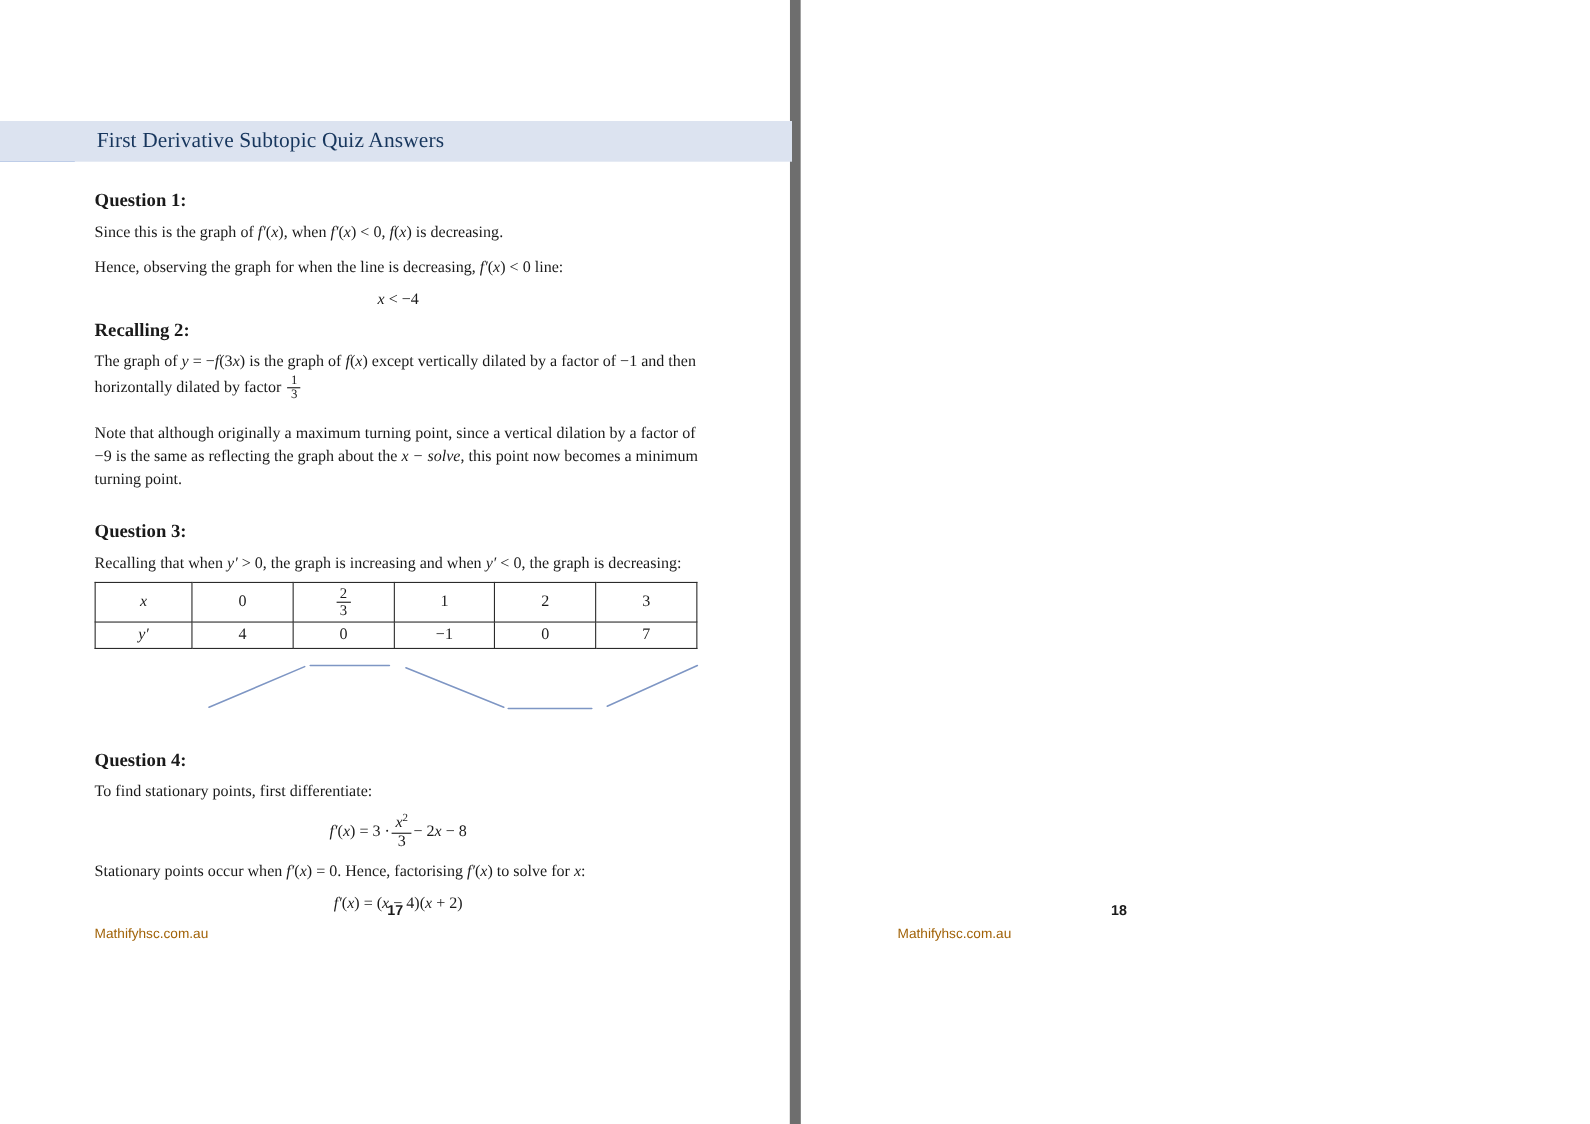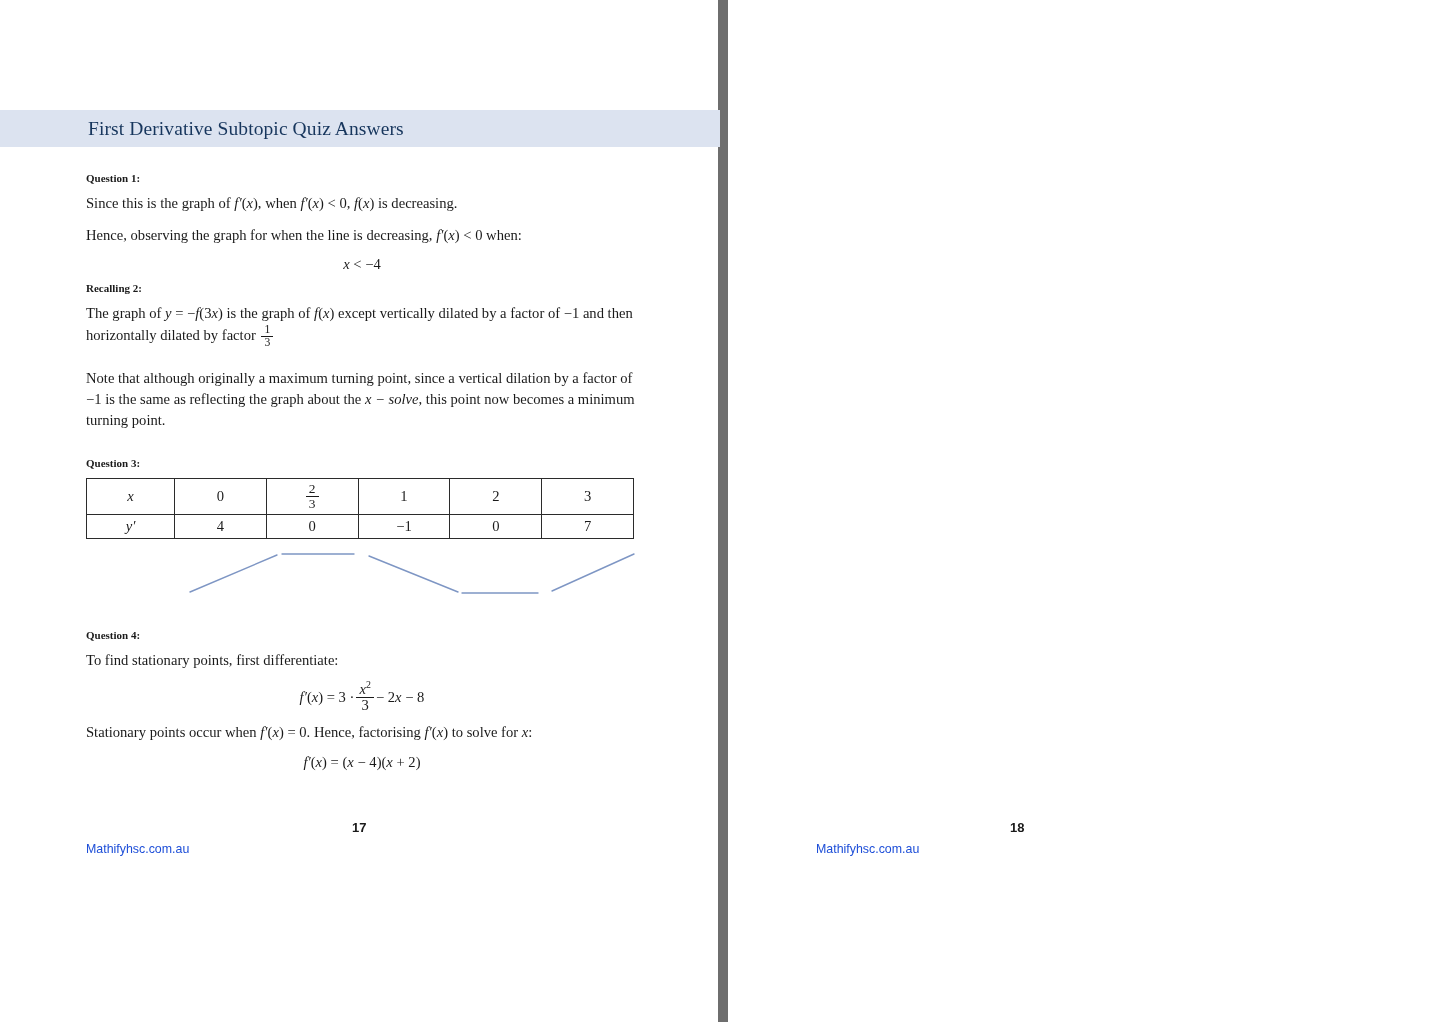--- a/index.html
+++ b/index.html
@@ -30,21 +30,21 @@
   .title-text {
     position:absolute; left:88px; top:110px; height:37px;
     display:flex; align-items:center;
     font-size:19.5px; color:#17365d; letter-spacing:.1px;
     font-family:"Liberation Serif", serif;
   }
 
   
   .body-left  { position:absolute; left:86px; top:172px; width:552px; }
 
-  .qhead { font-weight:bold; font-size:11px; margin:0 0 9px 0; }
+  .qhead { font-weight:bold; font-size:17px; margin:0 0 9px 0; }
   p.t { font-size:14.6px; margin:0 0 11px 0; line-height:1.42; text-align:left; }
   p.tight { margin-bottom:4px; }
   .eq  { font-size:14.6px; text-align:center; margin:4px 0 9px 0; }
   .gap-sm { height:8px; }
   .gap-md { height:16px; }
   .gap-lg { height:26px; }
 
   i, .it { font-style:italic; }
   .mi { font-style:italic; font-family:"Liberation Serif", serif; }
 
@@ -73,21 +73,21 @@
   table.q3 tr.row-x td { height:31px; vertical-align:middle; }
   table.q3 tr.row-y td { height:21px; }
   table.q3 td.c0 { width:88px; }
 
   
   .signdiag { margin-top:6px; }
 
   
   .footer-url {
     position:absolute; bottom:44px; font-size:12.4px;
-    font-family:"Liberation Sans", sans-serif; color:#1d4ed8;
+    font-family:"Liberation Sans", sans-serif; color:#a16207;
   }
   .footer-left-url  { left:86px; }
   .page-num {
     position:absolute; bottom:65px; font-size:13px; font-weight:bold;
     font-family:Liberation Sans, sans-serif;
   }
   .pn-left  { left:352px; }
   .pn-right { left:1076px; }
 </style>
 </head>
@@ -99,33 +99,34 @@
 
     <div class="title-square"></div>
     <div class="title-band"></div>
     <div class="title-text">First Derivative Subtopic Quiz Answers</div>
 
     <div class="body-left">
 
       
       <div class="qhead">Question 1:</div>
       <p class="t"><span>Since this is the graph of </span><span class="mi">f</span><span class="mi">′</span>(<span class="mi">x</span>)<span>, when </span><span class="mi">f</span><span class="mi">′</span>(<span class="mi">x</span>) &lt; 0<span>, </span><span class="mi">f</span>(<span class="mi">x</span>)<span> is decreasing.</span></p>
-      <p class="t"><span>Hence, observing the graph for when the line is decreasing, </span><span class="mi">f</span><span class="mi">′</span>(<span class="mi">x</span>) &lt; 0<span> when:</span></p>
+      <p class="t"><span>Hence, observing the graph for when the line is decreasing, </span><span class="mi">f</span><span class="mi">′</span>(<span class="mi">x</span>) &lt; 0<span> line:</span></p>
       <div class="eq"><span class="mi">x</span> &lt; −4</div>
 
       
       <div class="qhead">Recalling 2:</div>
       <p class="t"><span>The graph of </span><span class="mi">y</span> = −<span class="mi">f</span>(3<span class="mi">x</span>)<span> is the graph of </span><span class="mi">f</span>(<span class="mi">x</span>)<span> except vertically dilated by a factor of −1 and then horizontally dilated by factor </span><span class="frac sm"><span class="num">1</span><span class="den">3</span></span></p>
       <div class="gap-sm"></div>
-      <p class="t"><span>Note that although originally a maximum turning point, since a vertical dilation by a factor of −1 is the same as reflecting the graph about the </span><span class="mi">x − solve</span><span>, this point now becomes a minimum turning point.</span></p>
+      <p class="t"><span>Note that although originally a maximum turning point, since a vertical dilation by a factor of −9 is the same as reflecting the graph about the </span><span class="mi">x − solve</span><span>, this point now becomes a minimum turning point.</span></p>
 
       <div class="gap-md"></div>
 
       
       <div class="qhead">Question 3:</div>
+      <p class="t tight"><span>Recalling that when </span><span class="mi">y′</span> &gt; 0<span>, the graph is increasing and when </span><span class="mi">y′</span> &lt; 0<span>, the graph is decreasing:</span></p>
 
       <table class="q3">
         <tbody>
             <tr class="row-x">
           <td class="c0"><span class="mi">x</span></td>
           <td>0</td>
           <td><span class="frac"><span class="num">2</span><span class="den">3</span></span></td>
           <td>1</td>
           <td>2</td>
           <td>3</td>

